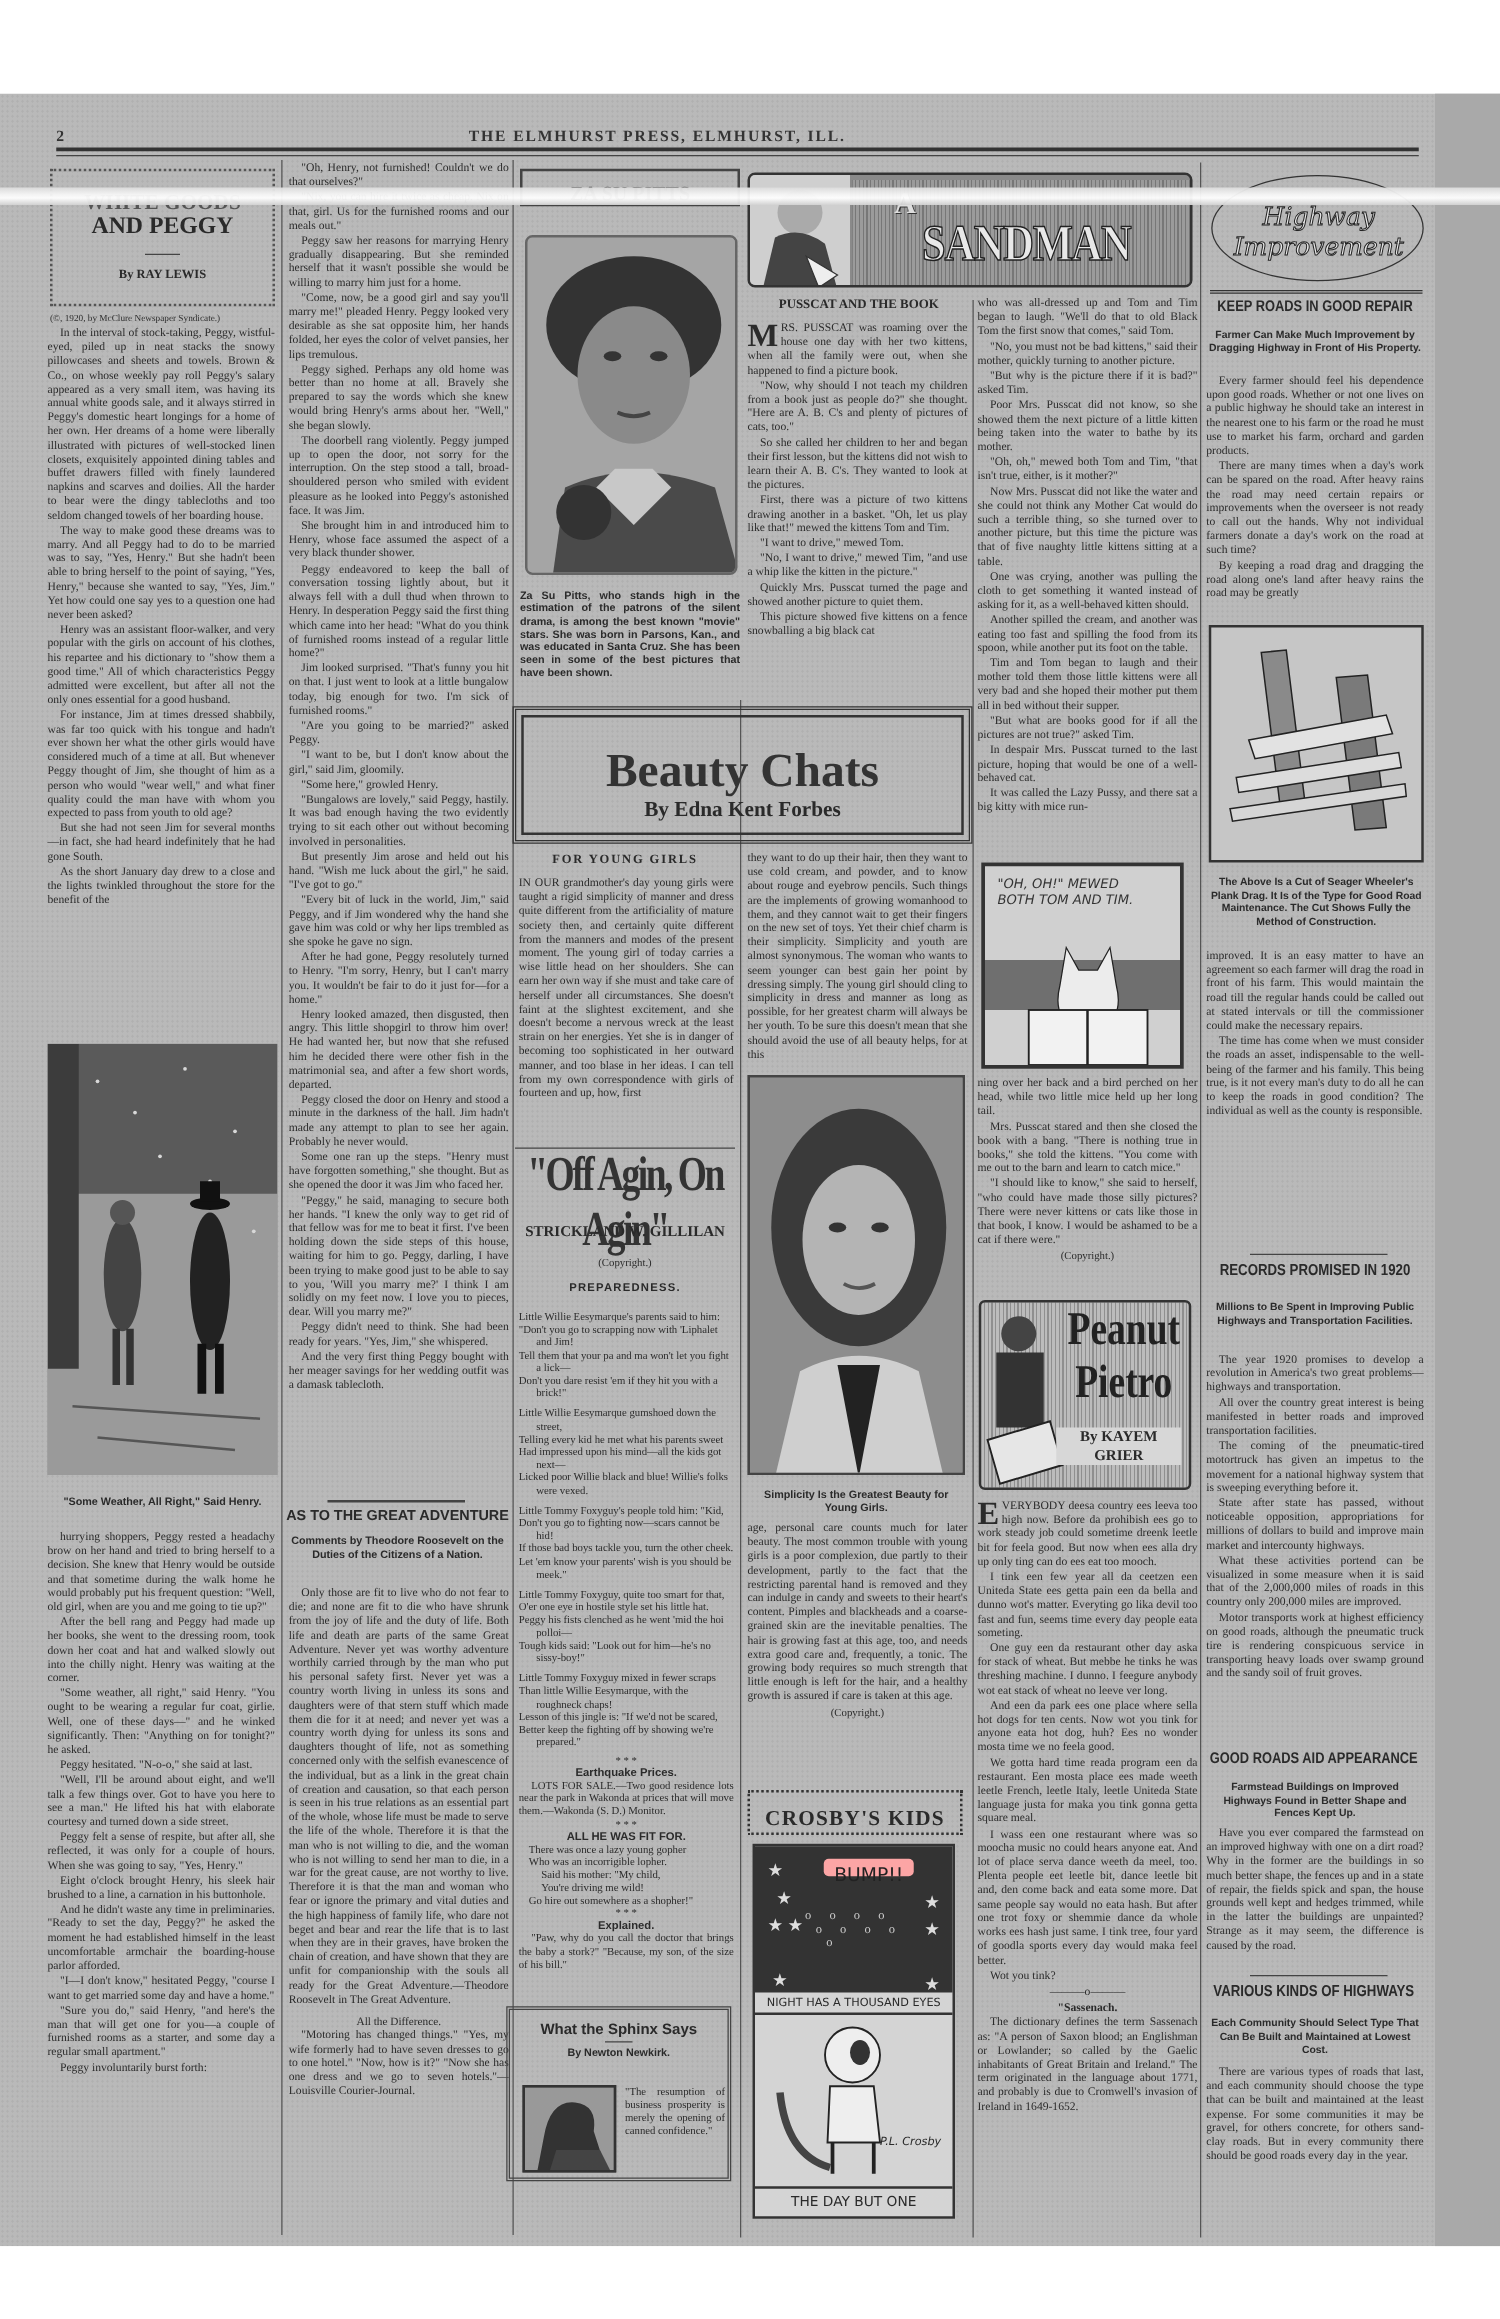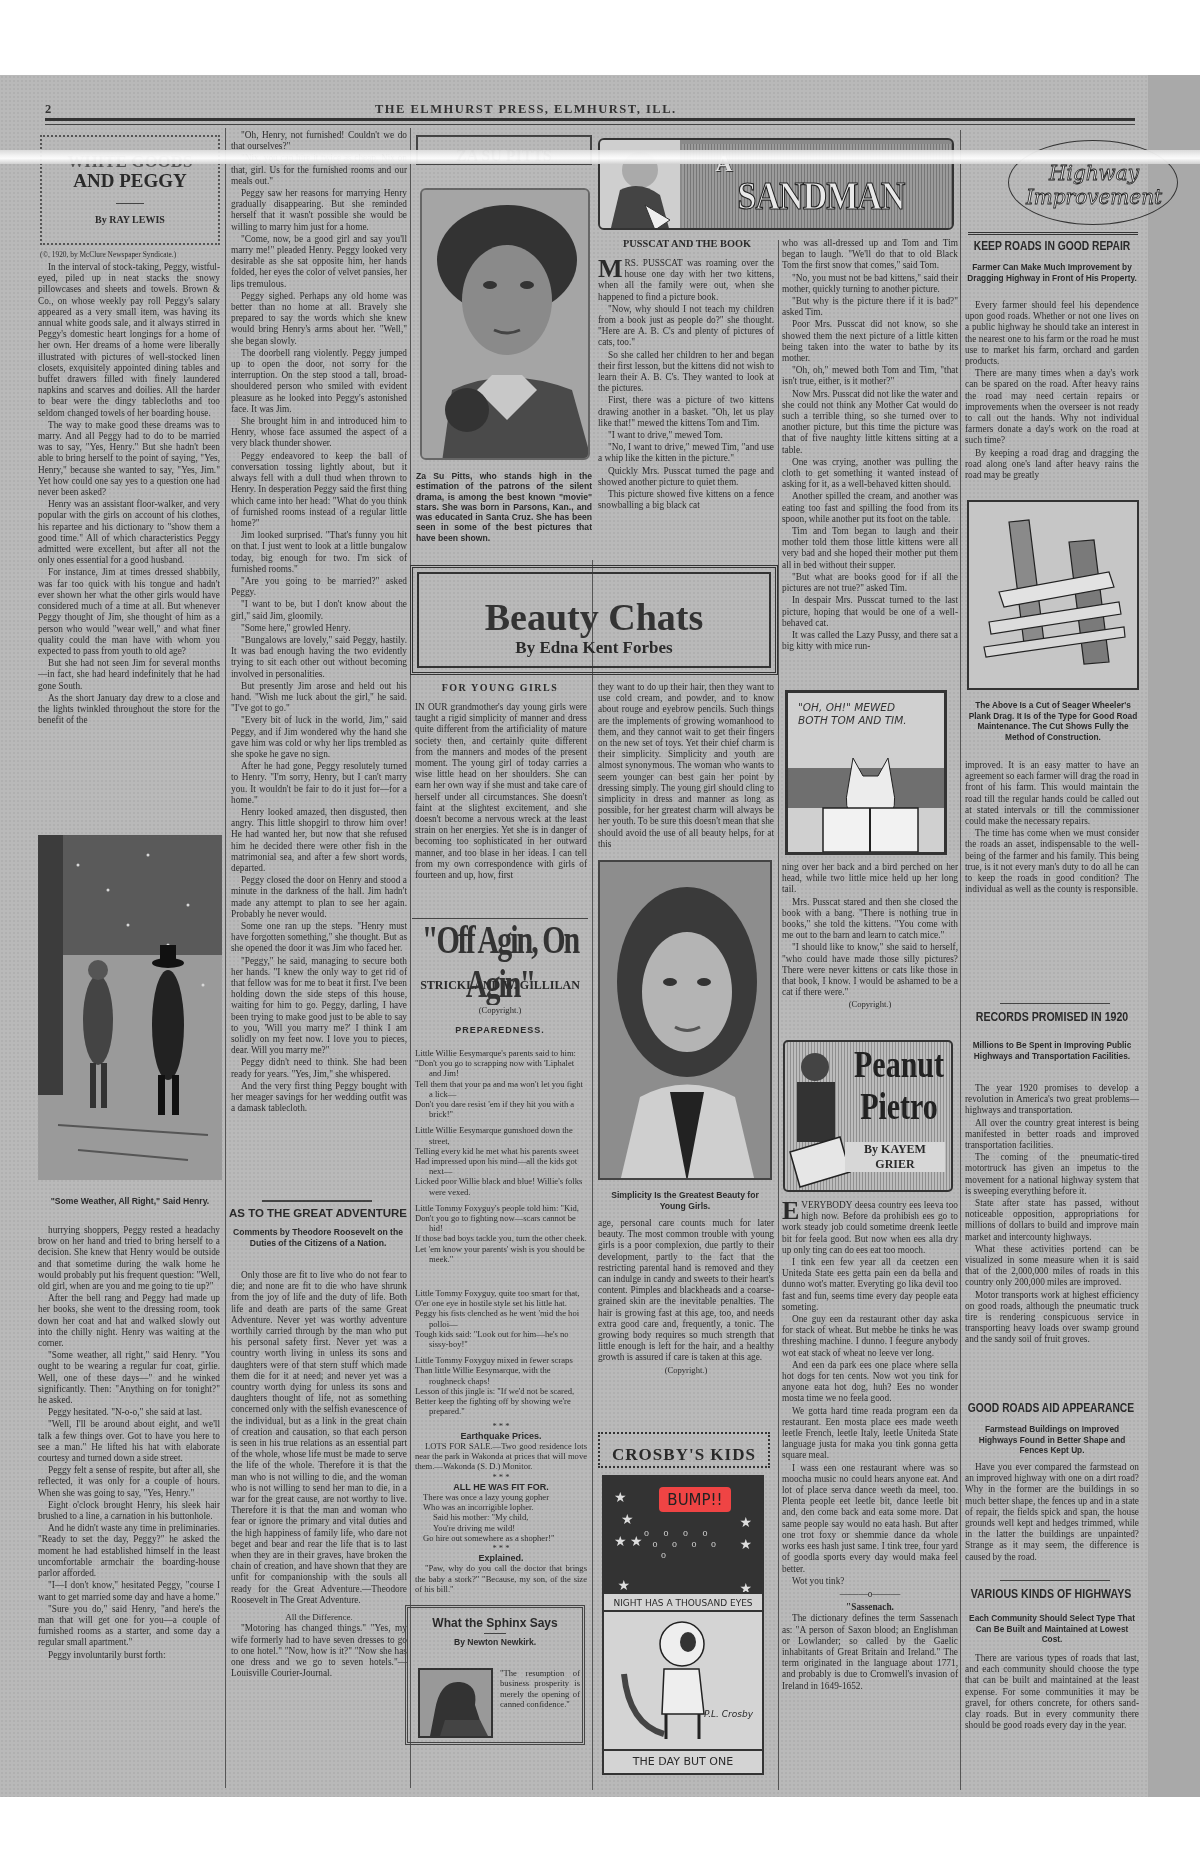--- a/index.html
+++ b/index.html
@@ -210,21 +210,21 @@
     <div class="ln">"Don't you go to scrapping now with 'Liphalet and Jim!</div>
     <div class="ln">Tell them that your pa and ma won't let you fight a lick—</div>
     <div class="ln">Don't you dare resist 'em if they hit you with a brick!"</div>
   </div>
   <div style="margin-bottom:6px;">
     <div class="ln">Little Willie Eesymarque gumshoed down the street,</div>
     <div class="ln">Telling every kid he met what his parents sweet</div>
     <div class="ln">Had impressed upon his mind—all the kids got next—</div>
     <div class="ln">Licked poor Willie black and blue! Willie's folks were vexed.</div>
   </div>
-  <div style="margin-bottom:24px;">
+  <div style="margin-bottom:6px;">
     <div class="ln">Little Tommy Foxyguy's people told him: "Kid,</div>
     <div class="ln">Don't you go to fighting now—scars cannot be hid!</div>
     <div class="ln">If those bad boys tackle you, turn the other cheek.</div>
     <div class="ln">Let 'em know your parents' wish is you should be meek."</div>
   </div>
   <div style="margin-bottom:6px;">
     <div class="ln">Little Tommy Foxyguy, quite too smart for that,</div>
     <div class="ln">O'er one eye in hostile style set his little hat.</div>
     <div class="ln">Peggy his fists clenched as he went 'mid the hoi polloi—</div>
     <div class="ln">Tough kids said: "Look out for him—he's no sissy-boy!"</div>
@@ -340,38 +340,38 @@
   <div class="center" style="margin:2px 0;">———o———</div>
   <div class="center" style="font-weight:bold;">"Sassenach.</div>
   <p>The dictionary defines the term Sassenach as: "A person of Saxon blood; an Englishman or Lowlander; so called by the Gaelic inhabitants of Great Britain and Ireland." The term originated in the language about 1771, and probably is due to Cromwell's invasion of Ireland in 1649-1652.</p>
 </div>
 
 <div style="position:absolute;left:598px;top:1432px;width:172px;height:36px;border:2px dotted #333;">
   <div class="h-serif" style="font-size:17px;margin-top:11px;letter-spacing:1px;">CROSBY'S KIDS</div>
 </div>
 <div style="position:absolute;left:602px;top:1475px;width:162px;height:300px;border:2px solid #333;background:#d4d4d4;">
   <div style="position:absolute;left:0;top:0;width:158px;height:115px;background:#333;">
-    <div style="position:absolute;left:55px;top:10px;width:72px;height:25px;background:#ef4444;border-radius:4px;font-family:'DejaVu Sans',sans-serif;font-size:15px;line-height:26px;text-align:center;color:#222;">BUMP!!</div>
+    <div style="position:absolute;left:55px;top:10px;width:72px;height:14px;background:#fca5a5;border-radius:4px;font-family:'DejaVu Sans',sans-serif;font-size:15px;line-height:26px;text-align:center;color:#222;">BUMP!!</div>
     <div style="position:absolute;left:10px;top:10px;color:#ddd;font-size:14px;line-height:22px;">★<br>&nbsp;&nbsp;★<br>★ ★<br><br>&nbsp;★</div>
     <div style="position:absolute;left:40px;top:50px;color:#ccc;font-size:10px;letter-spacing:6px;">o o o o<br>&nbsp;o o o o<br>&nbsp;&nbsp;o</div>
     <div style="position:absolute;right:10px;top:35px;color:#ddd;font-size:14px;line-height:22px;">★<br>★<br><br>★</div>
   </div>
   <div style="position:absolute;left:0;top:115px;width:158px;height:20px;border-top:2px solid #333;border-bottom:2px solid #333;font-family:'DejaVu Sans',sans-serif;font-size:9px;line-height:18px;text-align:center;">NIGHT HAS A THOUSAND EYES</div>
   <svg style="position:absolute;left:0;top:137px;" width="158" height="135" viewBox="0 0 158 135">
     <circle cx="78" cy="30" r="22" fill="#eee" stroke="#222" stroke-width="1.5"></circle>
     <ellipse cx="84" cy="28" rx="8" ry="10" fill="#333"></ellipse>
     <path d="M60 55 L95 55 L100 100 L58 100 Z" fill="#eee" stroke="#222" stroke-width="1.5"></path>
     <path d="M62 100 L62 125 M95 100 L95 125" stroke="#222" stroke-width="3"></path>
     <path d="M20 60 Q25 110 60 120" stroke="#444" stroke-width="6" fill="none"></path>
   </svg>
   <div style="position:absolute;left:100px;top:232px;font-family:'DejaVu Sans',sans-serif;font-style:italic;font-size:9px;">P.L. Crosby</div>
   <div style="position:absolute;left:0;top:272px;width:158px;height:24px;border-top:2px solid #333;font-family:'DejaVu Sans',sans-serif;font-size:11px;line-height:22px;text-align:center;">THE DAY BUT ONE</div>
 </div>
 
-<div style="position:absolute;left:1008px;top:140px;width:170px;height:85px;border:1.5px solid #333;border-radius:50%;">
+<div style="position:absolute;left:969px;top:140px;width:170px;height:85px;border:1.5px solid #333;border-radius:50%;">
   <div style="position:absolute;left:0;top:20px;width:170px;font-family:'DejaVu Serif',serif;font-style:italic;font-size:20px;line-height:24px;text-align:center;color:#e4e4e4;-webkit-text-stroke:0.8px #222;">Highway Improvement</div>
 </div>
 <div style="position:absolute;left:968px;top:232px;width:170px;border-top:3px double #333;"></div>
 <div class="h-sans" style="position:absolute;left:962px;top:240px;width:180px;font-size:10.3px;transform:scaleY(1.2);">KEEP ROADS IN GOOD REPAIR</div>
 <div class="sub" style="position:absolute;left:965px;top:262px;width:174px;font-size:8.3px;line-height:10.5px;">Farmer Can Make Much Improvement by Dragging Highway in Front of His Property.</div>
 <div class="col" style="left:965px;top:300px;width:174px;">
   <p>Every farmer should feel his dependence upon good roads. Whether or not one lives on a public highway he should take an interest in the nearest one to his farm or the road he must use to market his farm, orchard and garden products.</p>
   <p>There are many times when a day's work can be spared on the road. After heavy rains the road may need certain repairs or improvements when the overseer is not ready to call out the hands. Why not individual farmers donate a day's work on the road at such time?</p>
   <p>By keeping a road drag and dragging the road along one's land after heavy rains the road may be greatly</p>
 </div>

